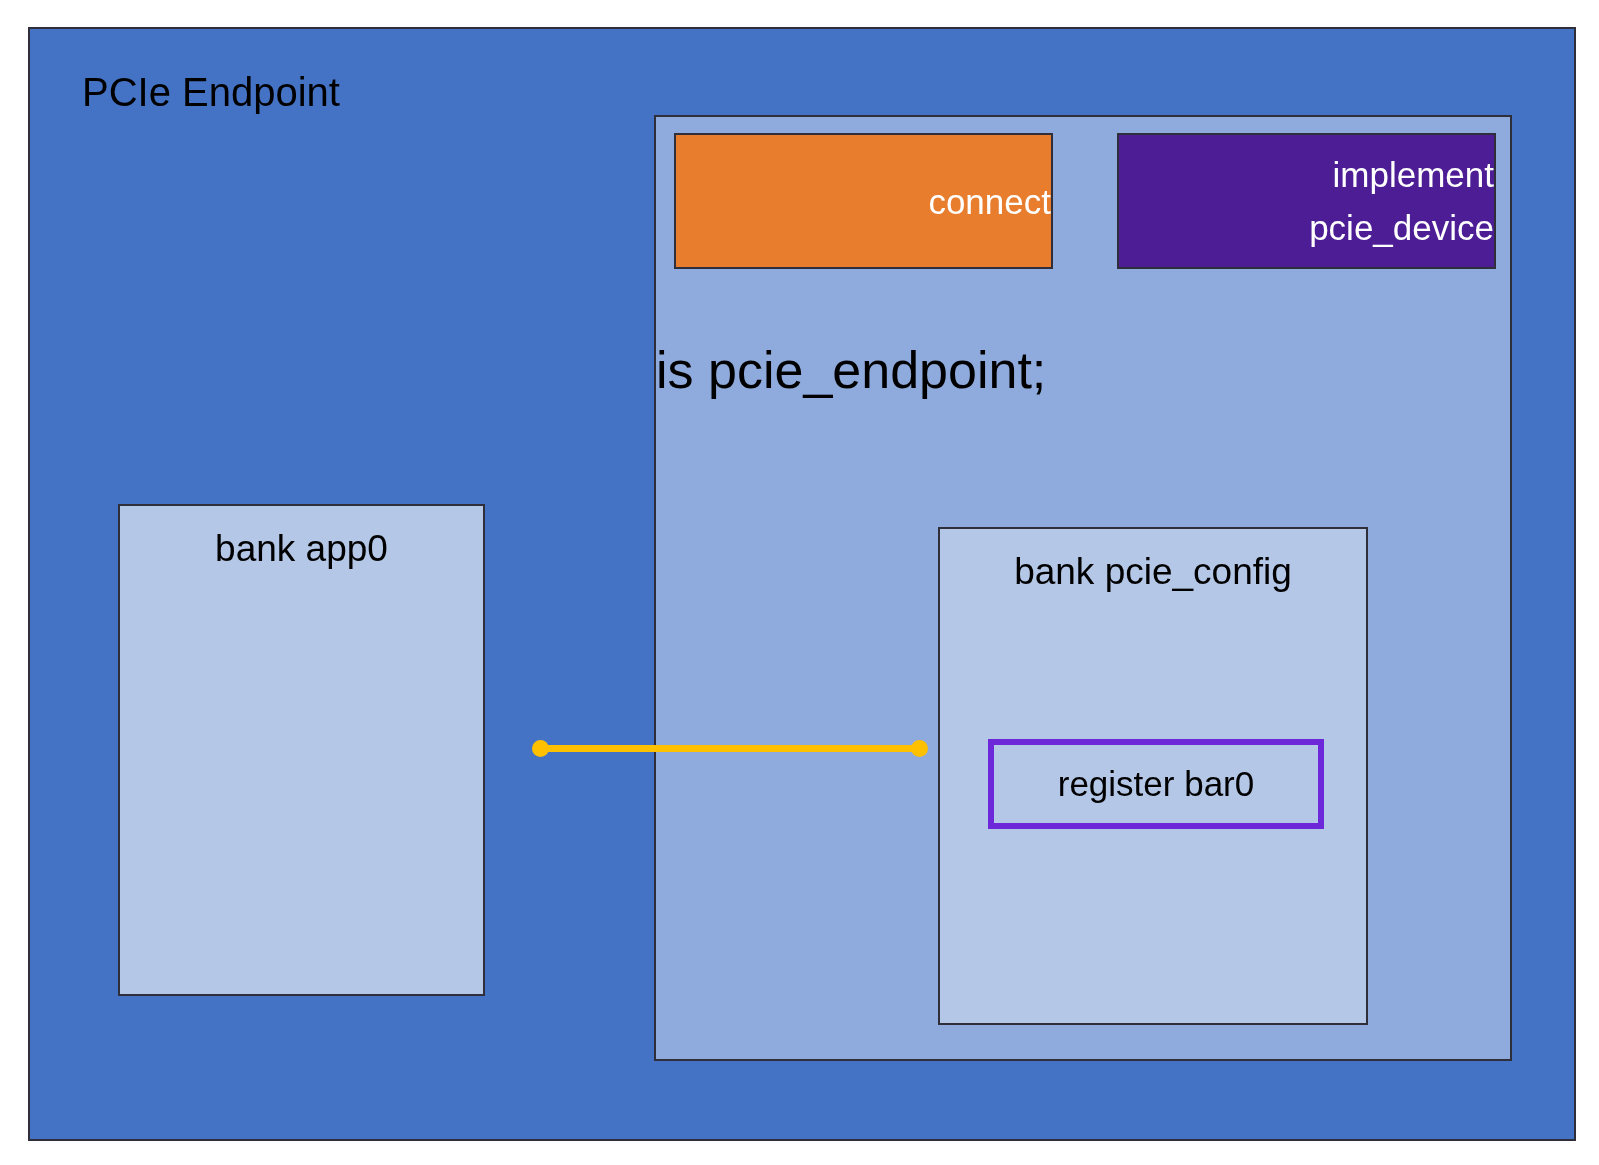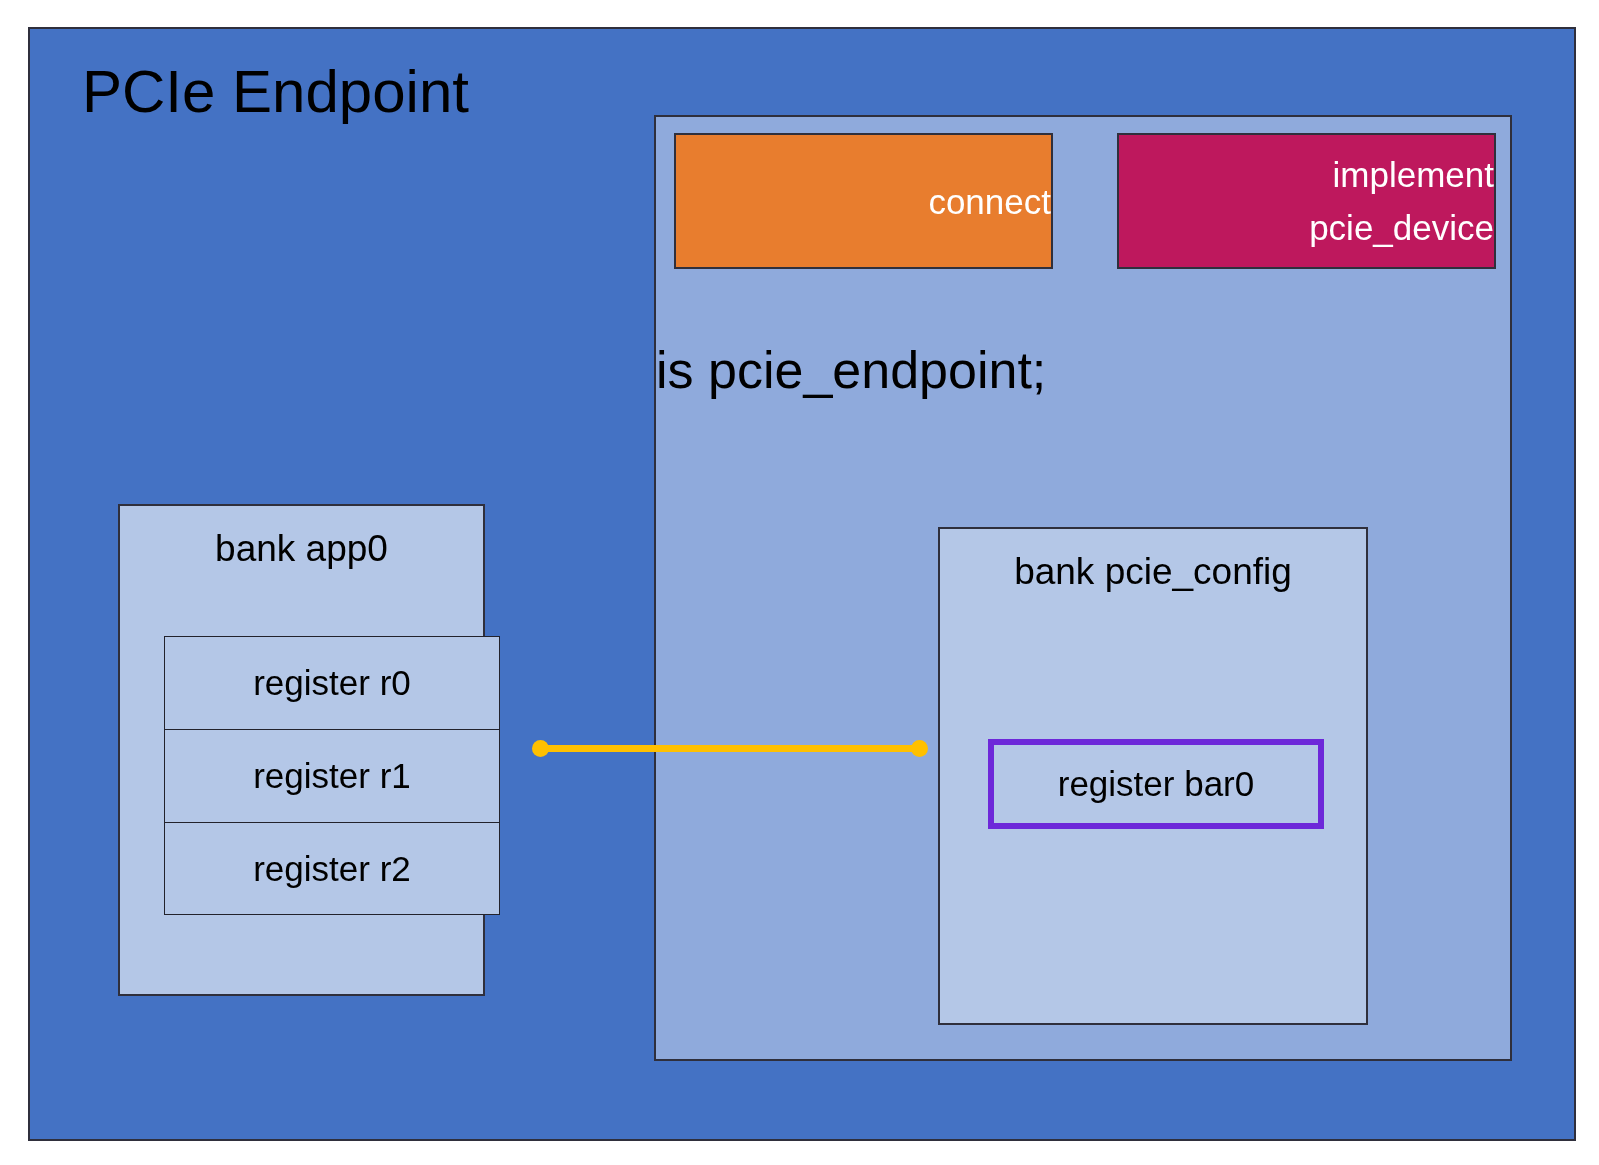--- a/index.html
+++ b/index.html
@@ -34,21 +34,21 @@
     height: 1114px;
     background: #4472C4;
     border: 2px solid #2F2F3C;
     box-sizing: border-box;
   }
 
   .endpoint-title {
     position: absolute;
     left: 52px;
     top: 27px;
-    font-size: 60px;
+    font-size: 40px;
     line-height: 72px;
     color: #000000;
     white-space: nowrap;
     font-weight: 400;
   }
 
   
   .template-panel {
     position: absolute;
     left: 624px;
@@ -78,21 +78,21 @@
     display: flex;
     flex-direction: column;
     align-items: flex-end;
     justify-content: center;
     color: #ffffff;
     font-size: 35px;
     line-height: 53px;
     text-align: center;
   }
   .pragma-connect   { background: #E87D2E; }
-  .pragma-implement { background: #be185d; }
+  .pragma-implement { background: #4c1d95; }
 
   .pragma-line { display: block; white-space: nowrap; }
 
   .template-decl {
     position: absolute;
     left: 0;
     top: 222px;
     width: 100%;
     text-align: left;
     font-size: 52px;
@@ -230,25 +230,20 @@
 
         <div class="register-bar0">register bar0</div>
       </div>
 
     </div>
 
     <div class="bank-box bank-app0" style="left:88px; top:475px;">
 
       <div class="bank-label">bank app0</div>
 
-      <div class="register-stack">
-        <div class="register-row">register r0</div>
-        <div class="register-row">register r1</div>
-        <div class="register-row">register r2</div>
-      </div>
     </div>
 
     <div class="connector" style="left:502px; top:711px;">
       <div class="connector-line"></div>
       <div class="connector-dot connector-dot-left"></div>
       <div class="connector-dot connector-dot-right"></div>
     </div>
 
   </div>
 </div>

